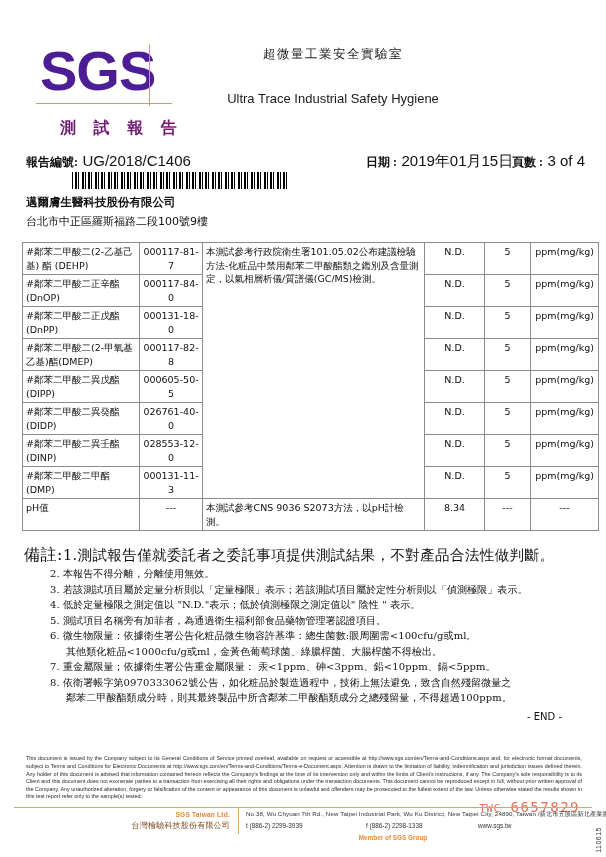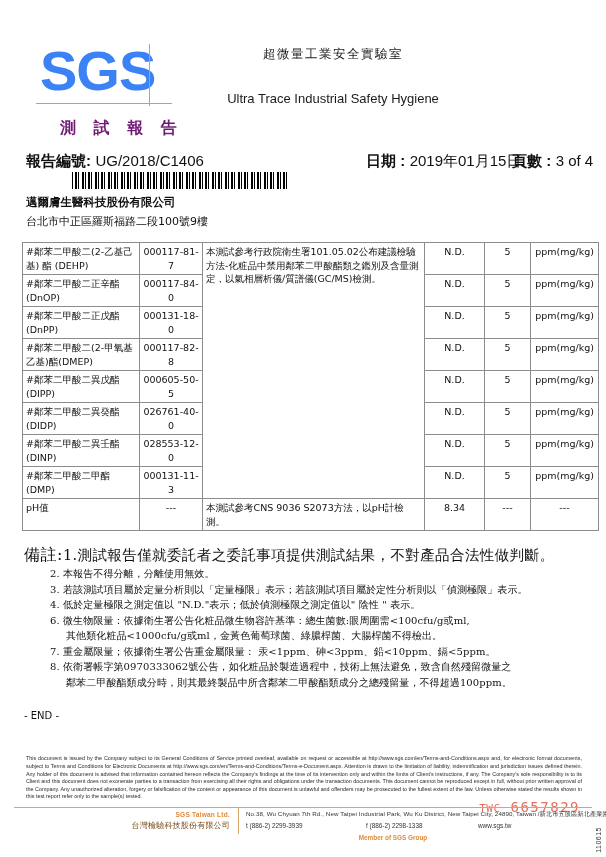--- a/index.html
+++ b/index.html
@@ -35,21 +35,21 @@
     left: 26px;
     top: 42px;
     width: 130px;
     height: 62px;
   }
   .sgs-logo .sgs-text {
     font-family: "Liberation Sans", "DejaVu Sans", sans-serif;
     font-weight: bold;
     font-size: 56px;
     letter-spacing: -1px;
-    color: #3b82f6;
+    color: #4c1d95;
     line-height: 58px;
     display: block;
   }
   .sgs-rule-v {
     position: absolute;
     left: 135px;
     top: 44px;
     width: 1px;
     height: 62px;
     background: #c9a06a;
@@ -97,22 +97,22 @@
   }
 
   
   .meta-row {
     position: relative;
     height: 22px;
     margin-top: 2px;
   }
   .meta-label {
     font-weight: bold;
-    font-size: 15px;
-    font-family: Liberation Sans, sans-serif;
+    font-size: 12px;
+    font-family: Liberation Serif, serif;
   }
   .meta-value {
     font-size: 15px;
   }
   .meta-no {
     position: absolute;
     left: 12px;
     top: 0;
     white-space: nowrap;
   }
@@ -215,24 +215,24 @@
     font-size: 10px;
     line-height: 15.5px;
     margin-left: 26px;
     letter-spacing: 0.1px;
     white-space: nowrap;
   }
   .note-cont {
     margin-left: 42px;
   }
   .end-mark {
-    text-align: left;
+    text-align: right;
     font-size: 10px;
     font-family: "DejaVu Sans", "Liberation Sans", sans-serif;
-    margin-top: 20px;
+    margin-top: 5px;
     margin-right: 30px;
   }
 
   
   .footer {
     position: absolute;
     left: 0;
     right: 0;
     bottom: 0;
     padding: 0 14px 6px 14px;
@@ -462,20 +462,21 @@
   </table>
 
   <div class="notes">
     <div class="note-head">
       <span class="note-head-label">備註:</span>
       <span class="note-1">1.測試報告僅就委託者之委託事項提供測試結果，不對產品合法性做判斷。</span>
     </div>
     <div class="note-line">2. 本報告不得分離，分離使用無效。</div>
     <div class="note-line">3. 若該測試項目屬於定量分析則以「定量極限」表示；若該測試項目屬於定性分析則以「偵測極限」表示。</div>
     <div class="note-line">4. 低於定量極限之測定值以 "N.D."表示；低於偵測極限之測定值以" 陰性 " 表示。</div>
+    <div class="note-line">5. 測試項目名稱旁有加菲者，為通過衛生福利部食品藥物管理署認證項目。</div>
     <div class="note-line">6. 微生物限量：依據衛生署公告化粧品微生物容許基準：總生菌數:眼周圍需&lt;100cfu/g或ml,</div>
     <div class="note-line note-cont">其他類化粧品&lt;1000cfu/g或ml，金黃色葡萄球菌、綠膿桿菌、大腸桿菌不得檢出。</div>
     <div class="note-line">7. 重金屬限量；依據衛生署公告重金屬限量： 汞&lt;1ppm、砷&lt;3ppm、鉛&lt;10ppm、鎘&lt;5ppm。</div>
     <div class="note-line">8. 依衛署帳字第0970333062號公告，如化粧品於製造過程中，技術上無法避免，致含自然殘留微量之</div>
     <div class="note-line note-cont">鄰苯二甲酸酯類成分時，則其最終製品中所含鄰苯二甲酸酯類成分之總殘留量，不得超過100ppm。</div>
     <div class="end-mark">- END -</div>
   </div>
 
   <div class="footer">
 

